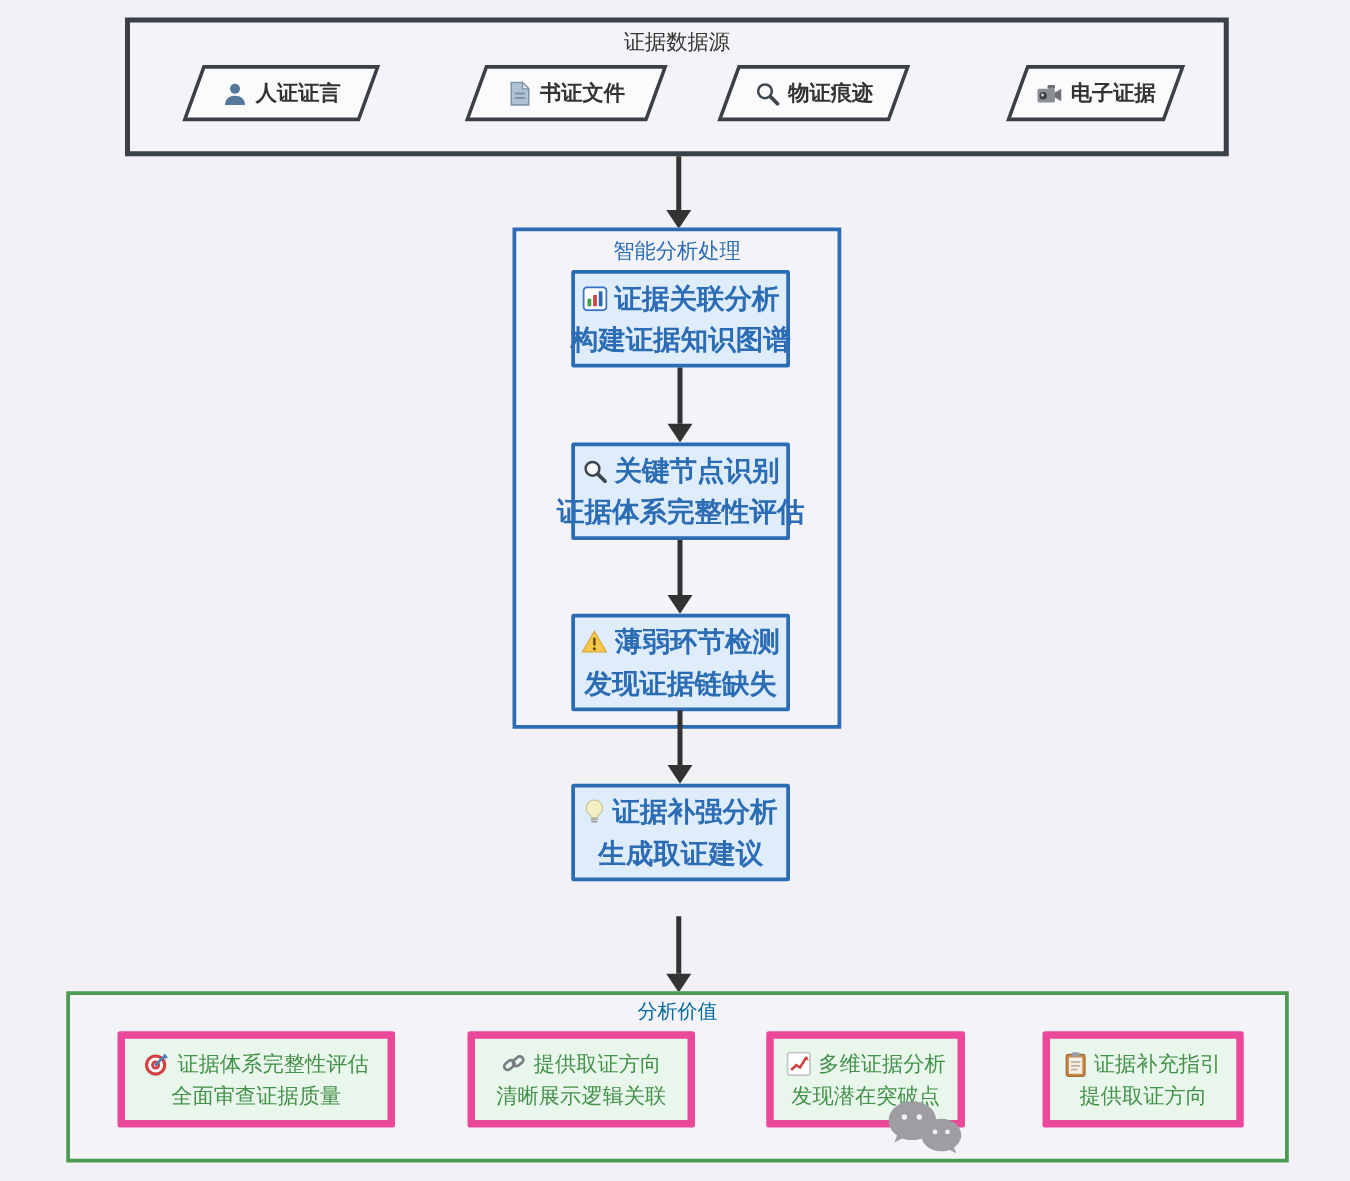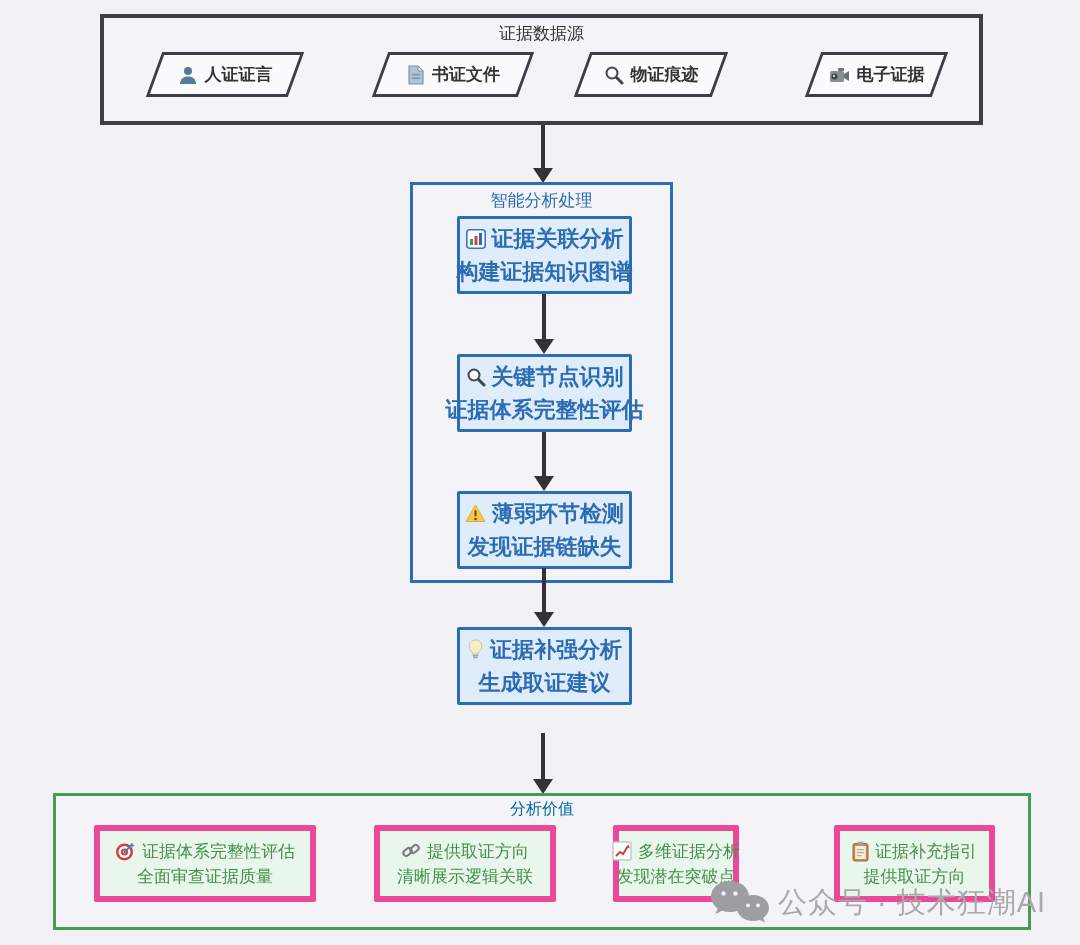--- a/index.html
+++ b/index.html
@@ -60,21 +60,21 @@
   .value-box { left: 53px; top: 793px; width: 978px; height: 137px;
     border: 3px solid #4A9B50; }
   .value-box .group-title { color: #0369a1; font-size: 16px; top: 3px; }
   .vitem { position: absolute; top: 29px; height: 77px;
     background: #E9F6EB; border: 6px solid #ec4899; border-radius: 2px;
     display: flex; flex-direction: column; align-items: center;
     justify-content: center; gap: 2px;
     color: #43914A; font-size: 17px; font-weight: 400; }
   .vi-1 { left: 38px;  width: 222px; }
   .vi-2 { left: 318px; width: 182px; }
-  .vi-3 { left: 557px; width: 126px; }
+  .vi-3 { left: 557px; width: 159px; }
   .vi-4 { left: 778px; width: 161px; }
 
   
   .watermark { position: absolute; left: 708px; top: 878px; height: 50px;
     display: flex; align-items: center; gap: 8px; z-index: 5;
     color: #A9A9AD; font-size: 29px; font-weight: 400; letter-spacing: 1px;
     white-space: nowrap; }
 
   .icon { display: inline-flex; flex: 0 0 auto; }
 </style>
@@ -296,16 +296,15 @@
     <span class="icon">
       <svg width="62" height="48" viewBox="0 0 62 48">
           <path d="M22 2C11 2 3 9 3 17.5c0 4.8 2.6 9 6.7 11.8L7.5 35l6.3-3.2c2.5.8 5.3 1.2 8.2 1.2 11 0 19-7 19-15.5S33 2 22 2z" fill="#9E9EA2"></path>
           <circle cx="15.5" cy="14.5" r="2.2" fill="#F1F1F6"></circle>
           <circle cx="27.5" cy="14.5" r="2.2" fill="#F1F1F6"></circle>
           <path d="M45 16c-9 0-16 5.8-16 13s7 13 16 13c2.4 0 4.7-.4 6.8-1l5.2 2.6-1.8-4.7C58.6 36.5 61 33 61 29c0-7.2-7-13-16-13z" fill="#9E9EA2"></path>
           <circle cx="40" cy="26.5" r="1.9" fill="#F1F1F6"></circle>
           <circle cx="50" cy="26.5" r="1.9" fill="#F1F1F6"></circle>
         </svg>
     </span>
-    <span>公众号 · 技术狂潮AI</span>
   </div>
 
 </div>
 
 </body></html>

